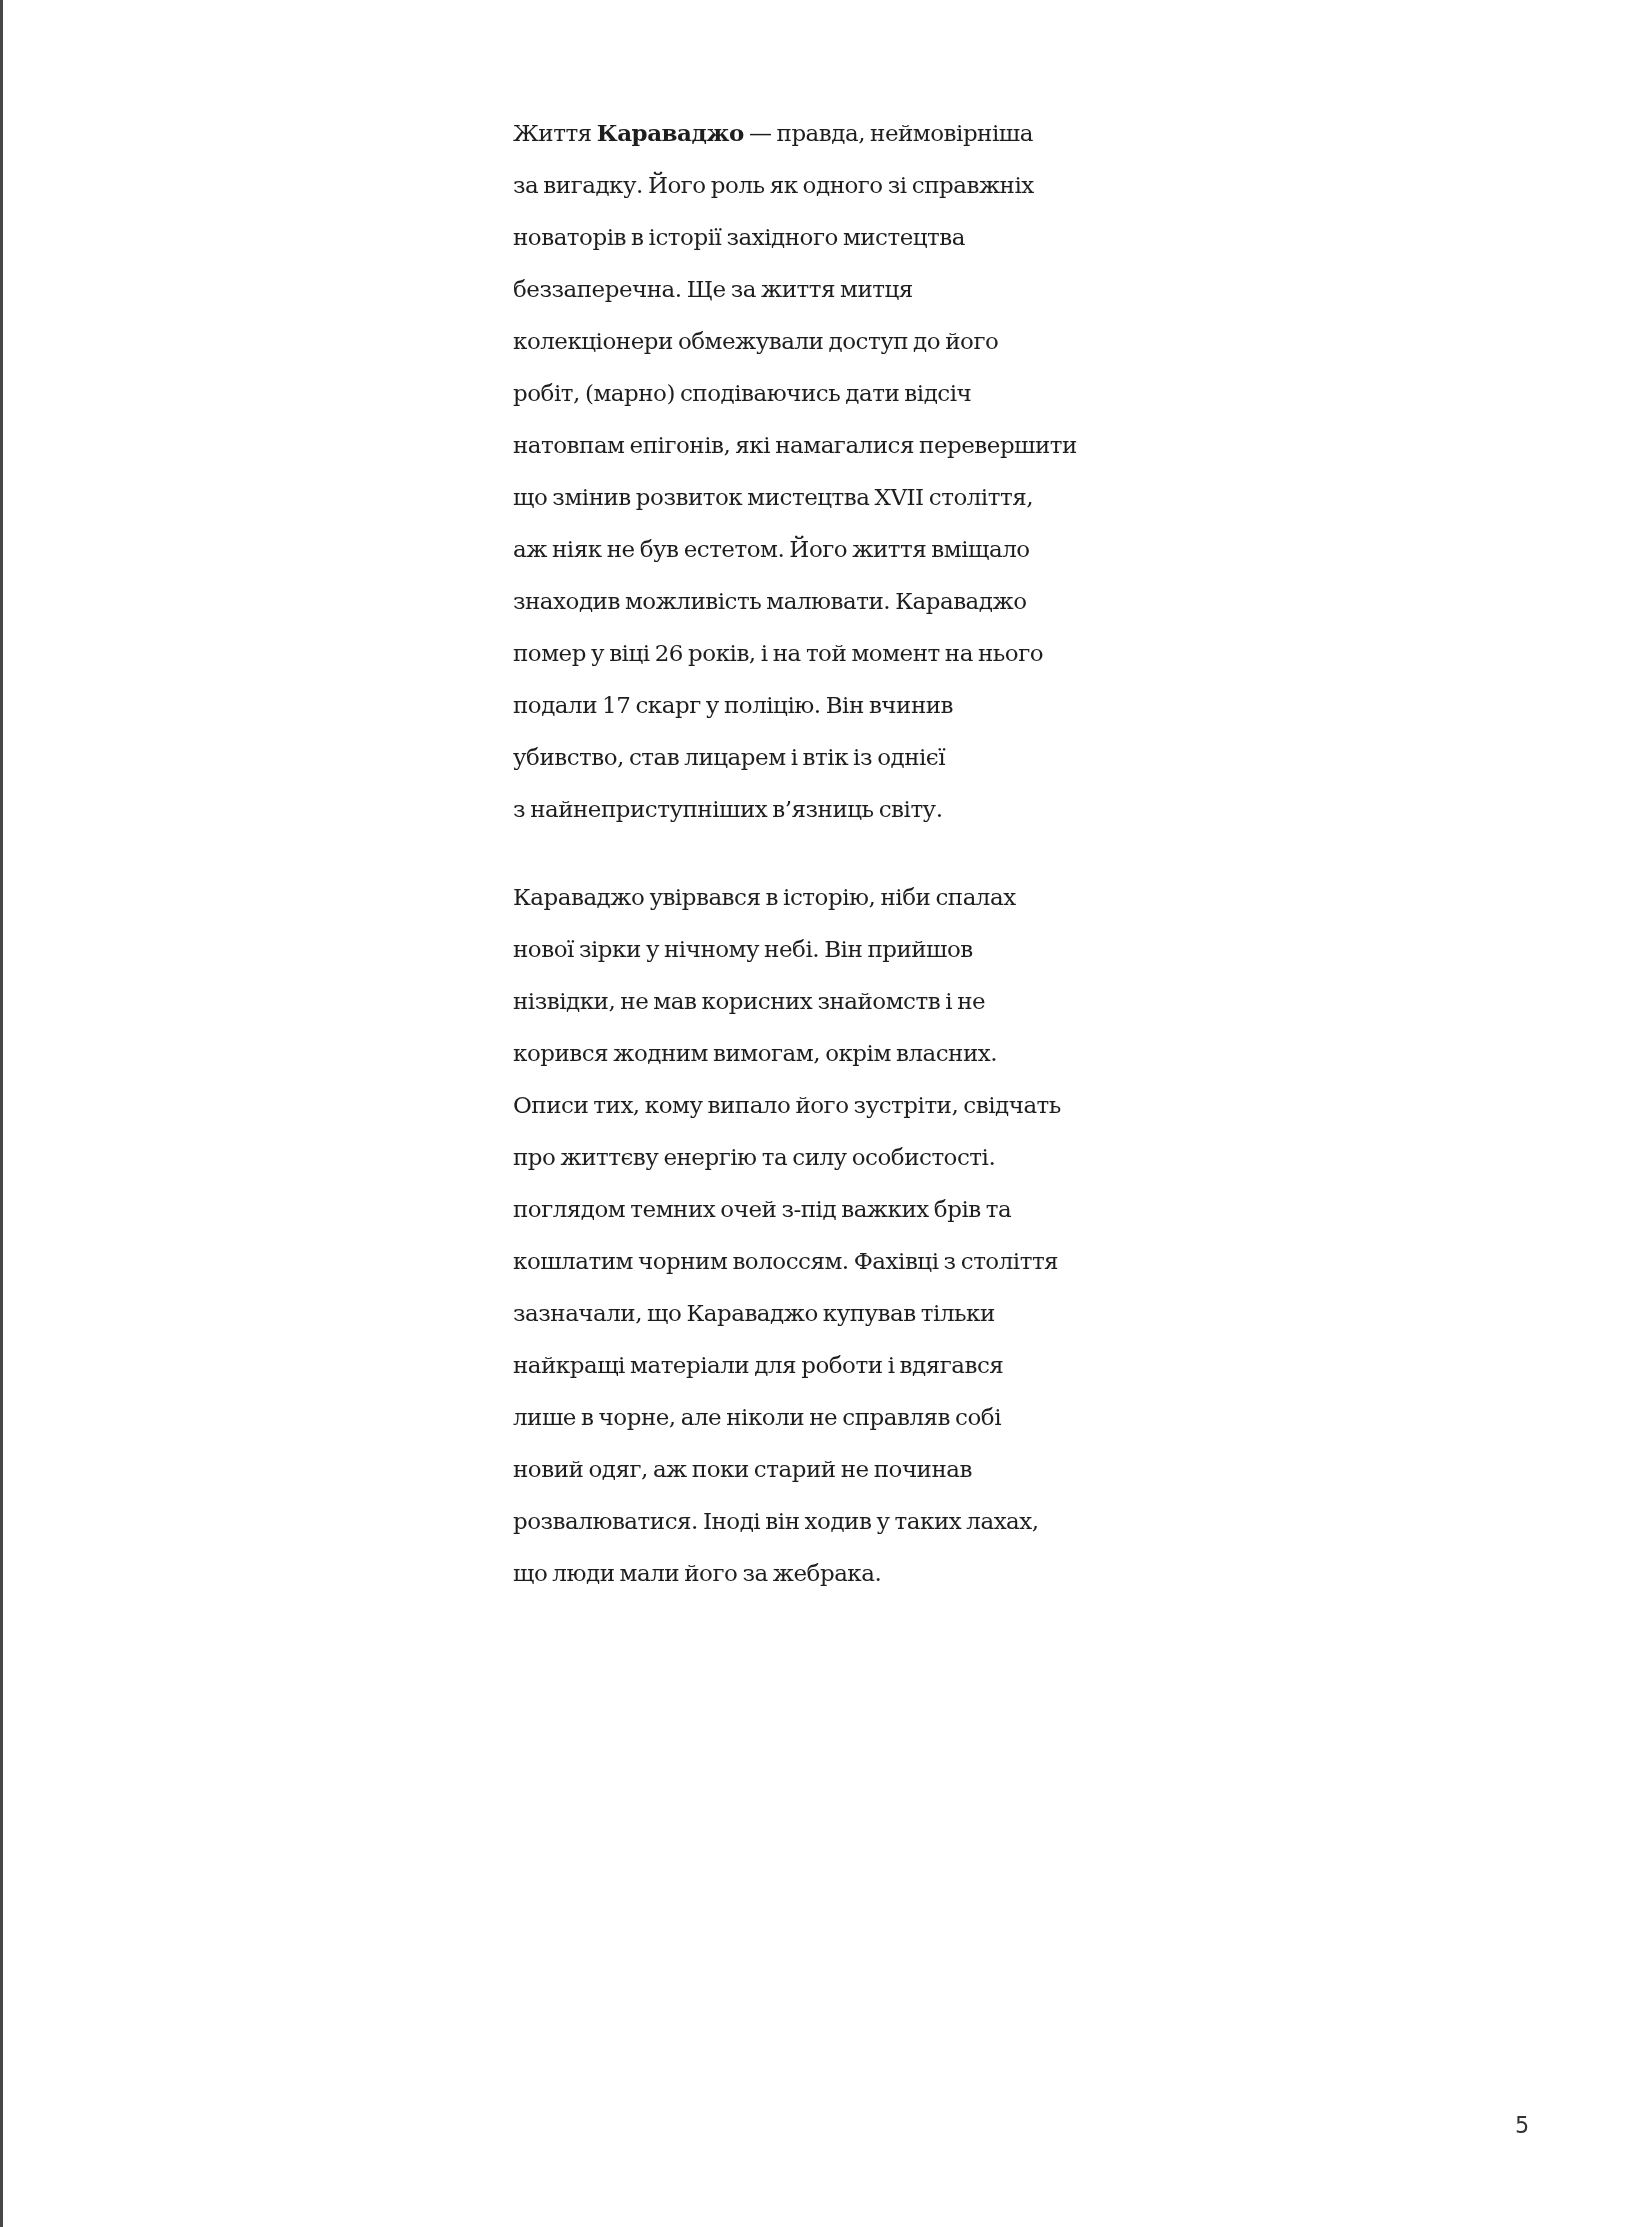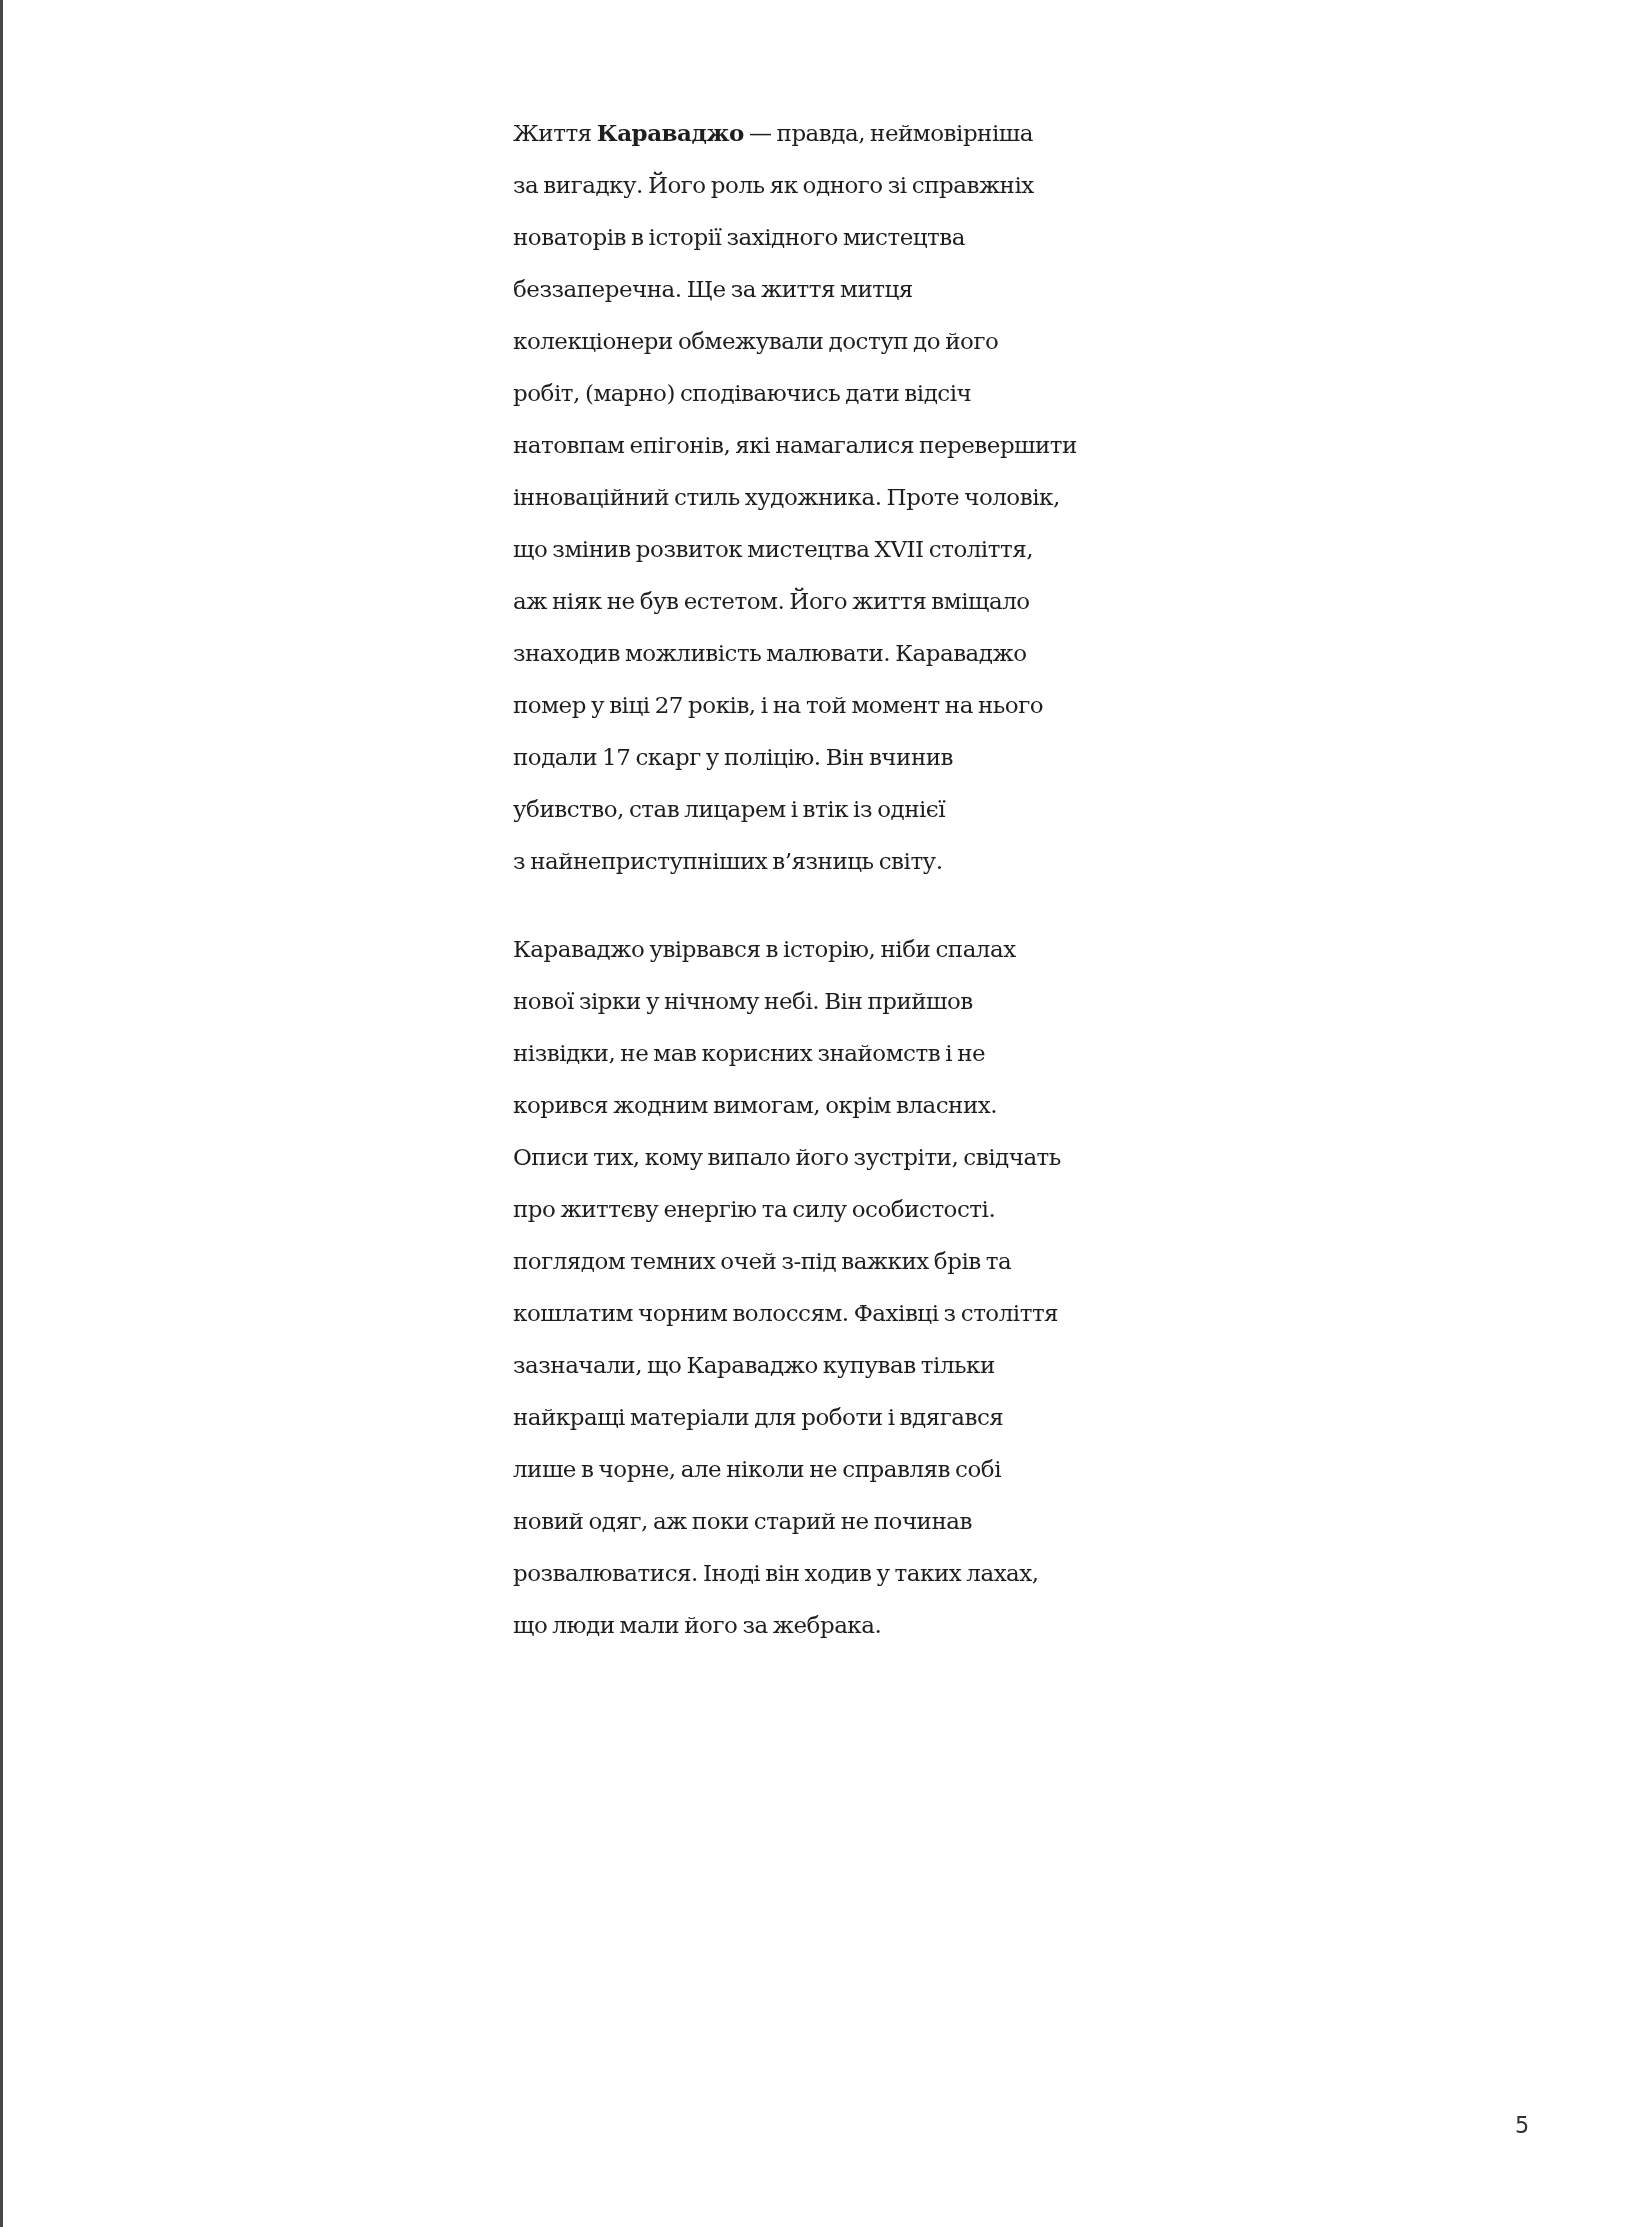--- a/index.html
+++ b/index.html
@@ -63,25 +63,24 @@
 
 <div class="text-block">
   <p class="paragraph">
     <span class="line"><span>Життя </span><span class="bold">Караваджо</span><span> — правда, неймовірніша</span></span>
     <span class="line">за вигадку. Його роль як одного зі справжніх</span>
     <span class="line">новаторів в історії західного мистецтва</span>
     <span class="line">беззаперечна. Ще за життя митця</span>
     <span class="line">колекціонери обмежували доступ до його</span>
     <span class="line">робіт, (марно) сподіваючись дати відсіч</span>
     <span class="line">натовпам епігонів, які намагалися перевершити</span>
-    <span class="line">інноваційний стиль художника. Проте чоловік,</span>
     <span class="line">що змінив розвиток мистецтва XVII століття,</span>
     <span class="line">аж ніяк не був естетом. Його життя вміщало</span>
     <span class="line">знаходив можливість малювати. Караваджо</span>
-    <span class="line">помер у віці 27 років, і на той момент на нього</span>
+    <span class="line">помер у віці 26 років, і на той момент на нього</span>
     <span class="line">подали 17 скарг у поліцію. Він вчинив</span>
     <span class="line">убивство, став лицарем і втік із однієї</span>
     <span class="line">з найнеприступніших в’язниць світу.</span>
   </p>
   <p class="paragraph">
     <span class="line">Караваджо увірвався в історію, ніби спалах</span>
     <span class="line">нової зірки у нічному небі. Він прийшов</span>
     <span class="line">нізвідки, не мав корисних знайомств і не</span>
     <span class="line">корився жодним вимогам, окрім власних.</span>
     <span class="line">Описи тих, кому випало його зустріти, свідчать</span>

